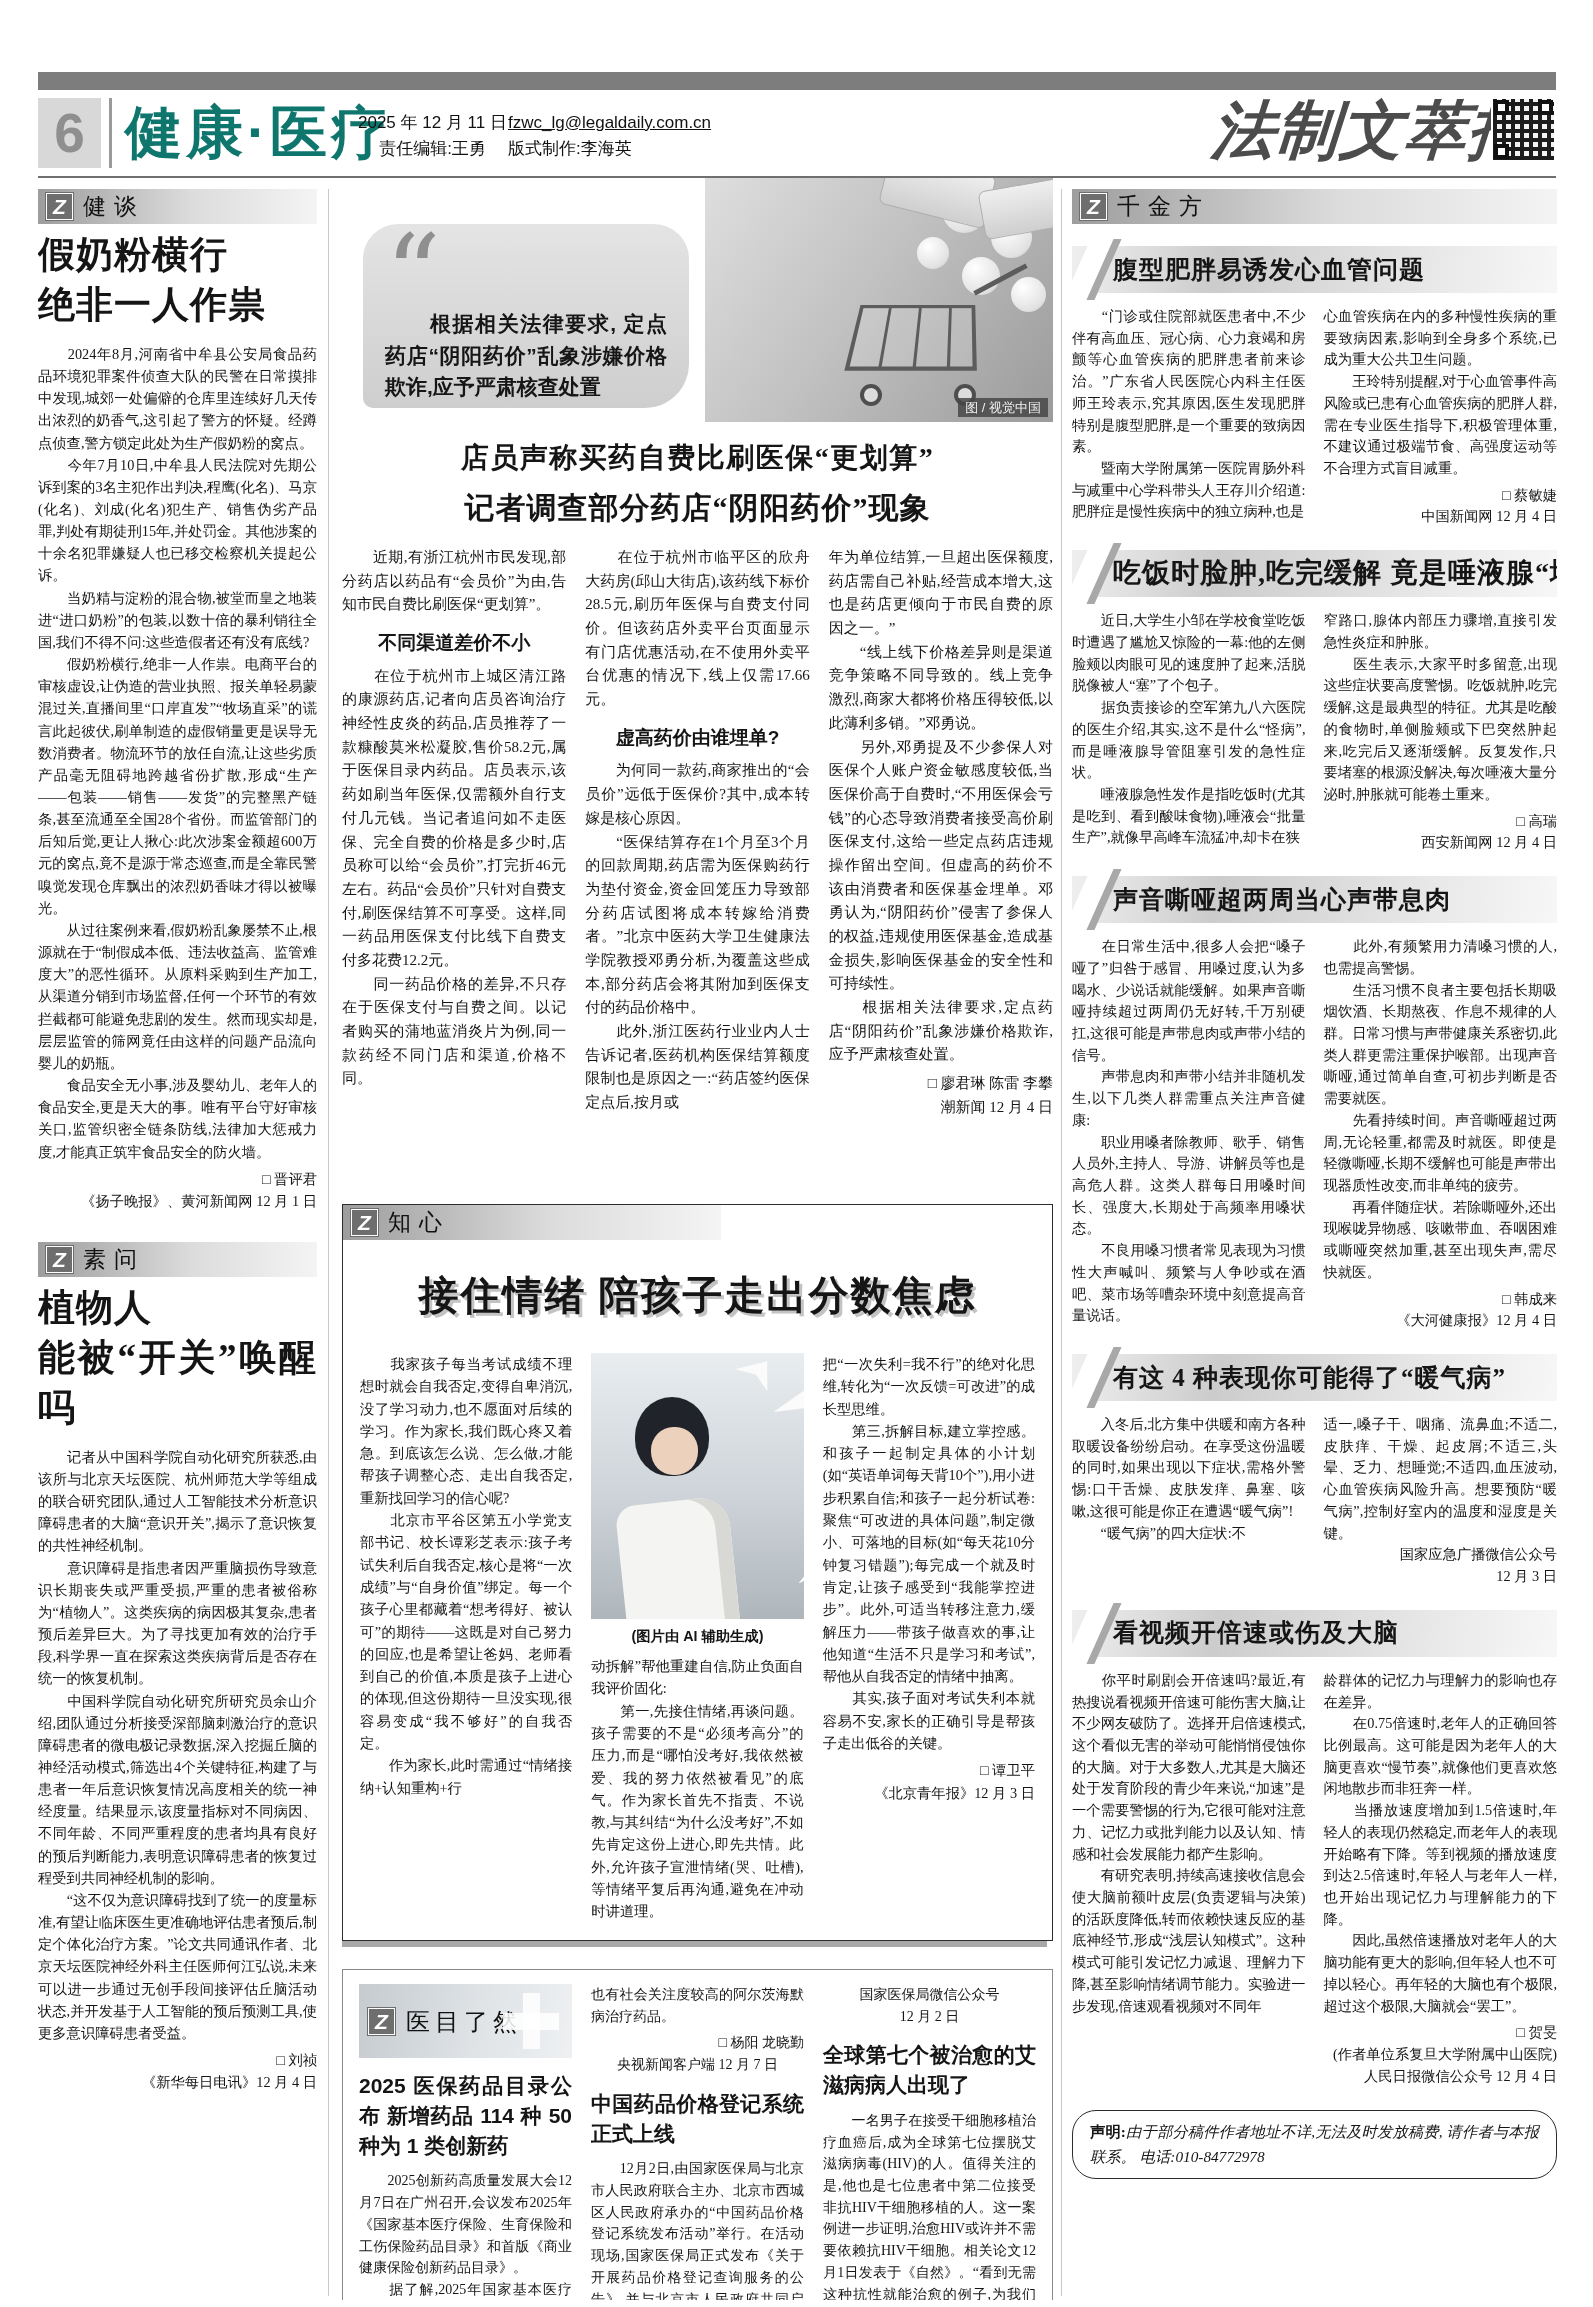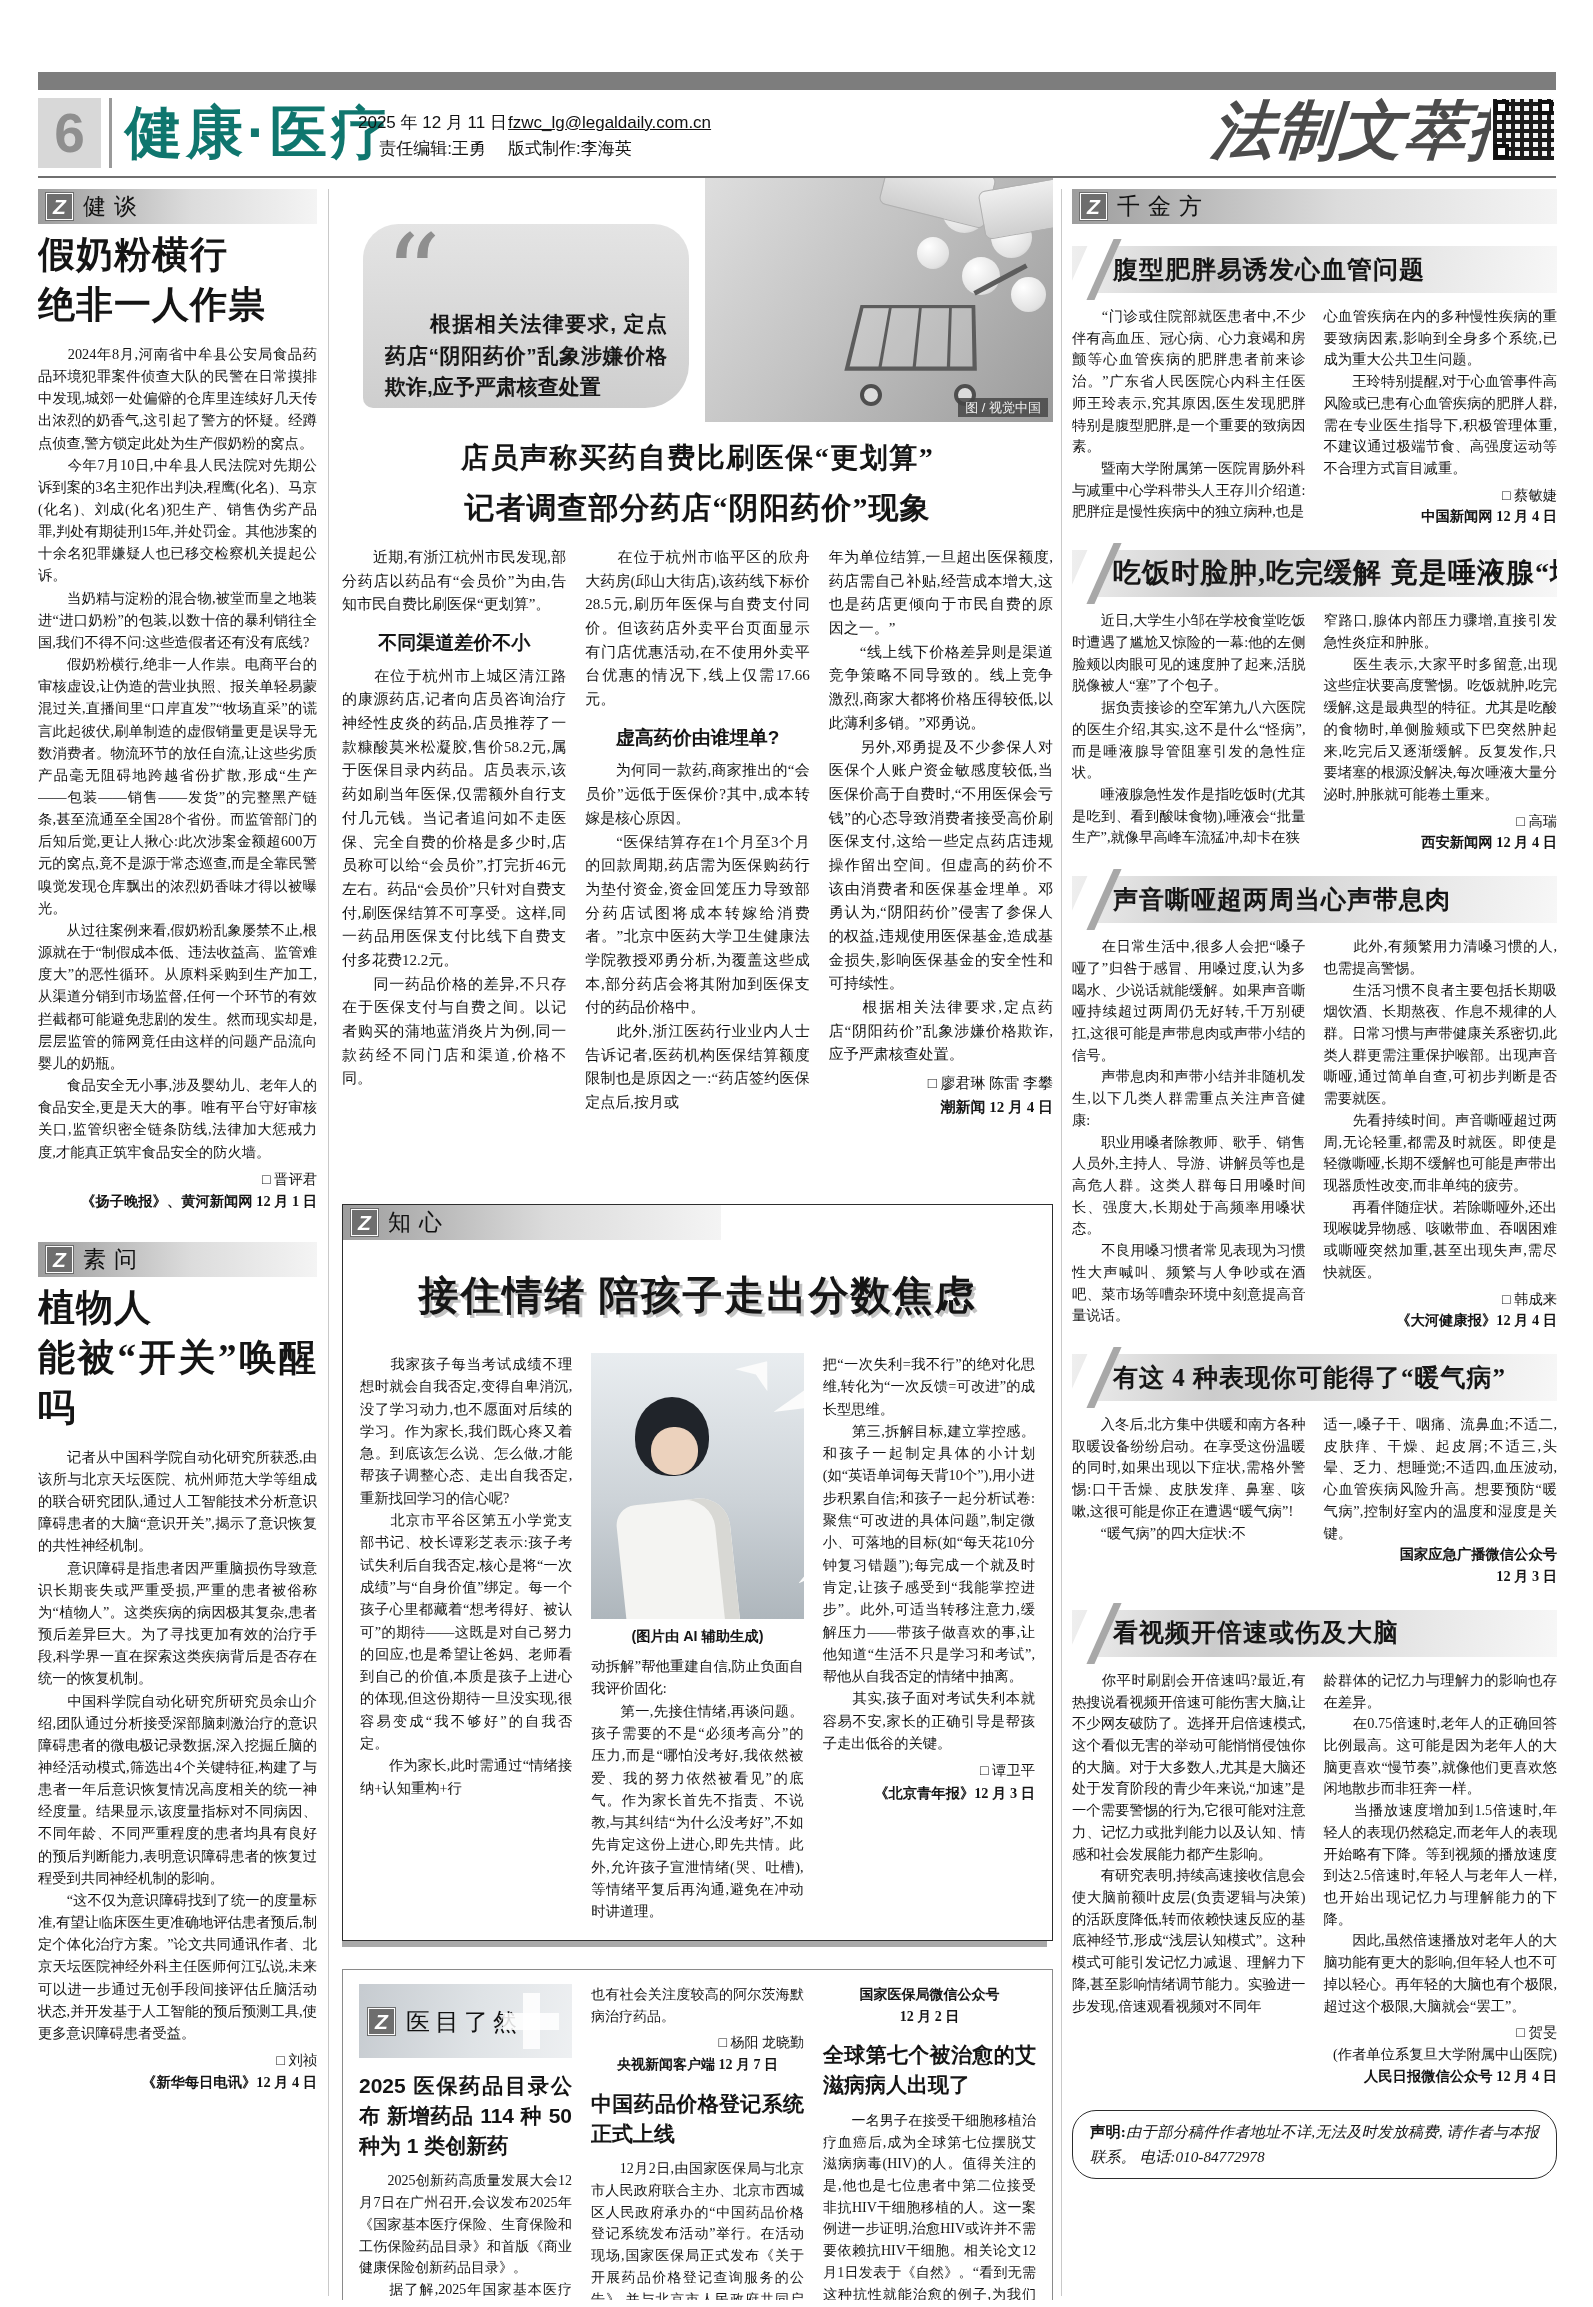--- a/index.html
+++ b/index.html
@@ -29,21 +29,21 @@
   .vrule { position:absolute; top:189px; height:2107px; width:1px; background:#c9c9c9; }
 
   
   .zlabel { display:flex; align-items:center; gap:10px; height:35px; padding:0 8px;
             background:linear-gradient(90deg,#9d9d9d,#dcdcdc 55%,#f4f4f4); }
   .zlogo { flex:0 0 auto; width:27px; height:27px; background:#6e6e6e; border:1.5px solid #fff; outline:1px solid #6e6e6e;
            color:#fff; font:bold italic 21px/25px "Liberation Sans","DejaVu Sans",sans-serif; text-align:center; }
   .ztext { font:23px/35px "Liberation Sans","DejaVu Sans",sans-serif; letter-spacing:8px; color:#111; }
   .bodytext { text-align:justify; white-space:pre-line; }
   .byline { text-align:right; margin-top:5px; }
-  .source { text-align:right;font-weight:bold; }
+  .source { text-align:right; }
   .subhead { text-align:center; font:bold 19px/1.35 "Liberation Sans","DejaVu Sans",sans-serif; margin:13px 0 9px; }
 
   
   .left-zone { position:absolute; left:38px; top:189px; width:279px; height:2107px; overflow:hidden;
                font-size:14.3px; line-height:1.55; }
   .left-zone .lead-head { font-weight:bold; font-size:37px; line-height:1.35; margin:6px 0 13px; letter-spacing:1px; }
   .left-article2 { margin-top:30px; }
 
   
   .center-zone { position:absolute; left:342px; top:178px; width:711px; height:2122px; overflow:hidden; }

